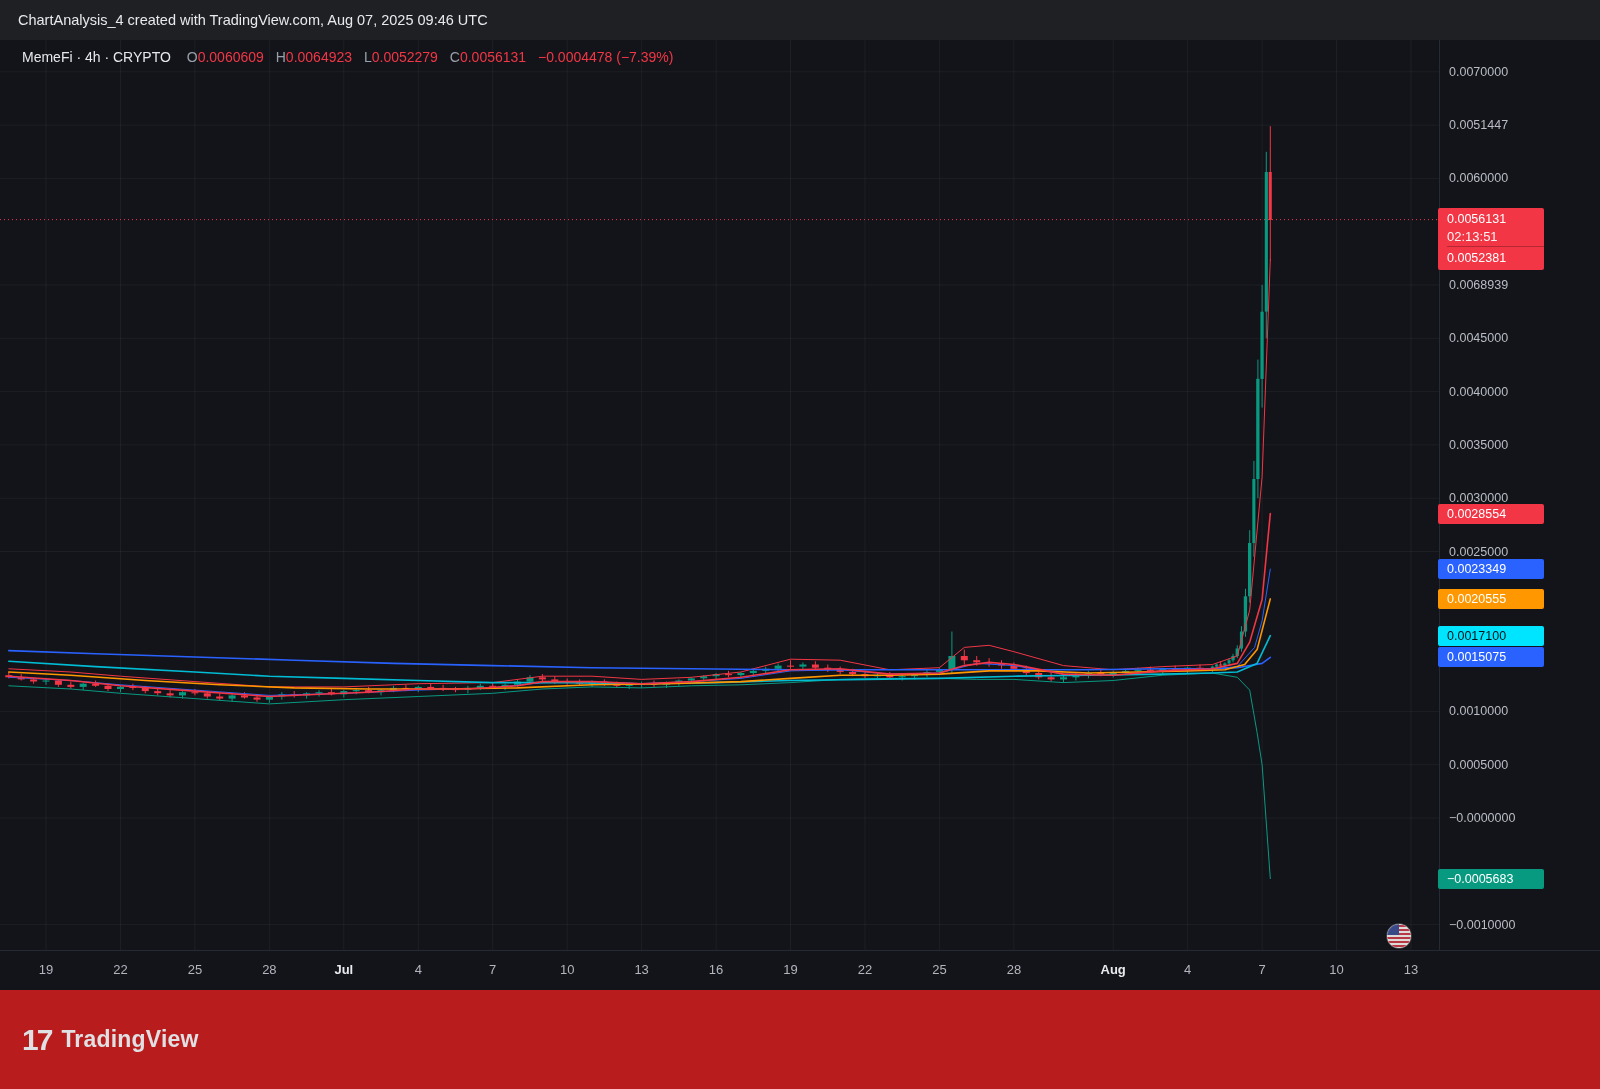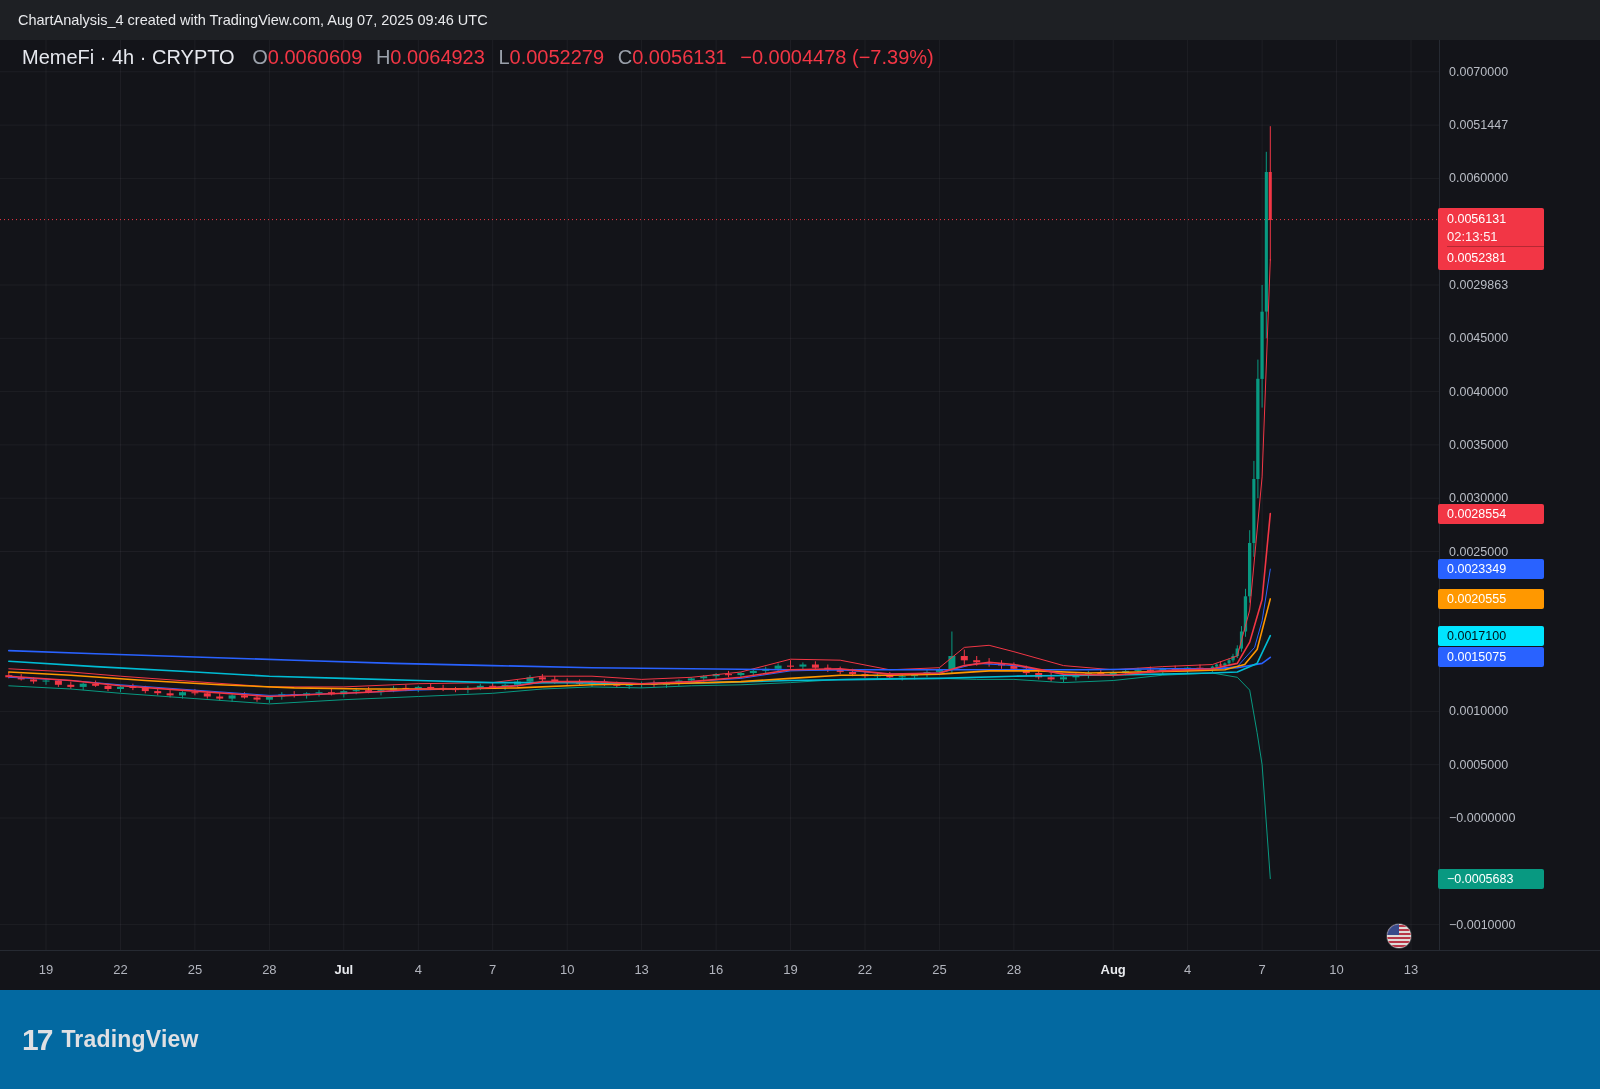--- a/index.html
+++ b/index.html
@@ -2,37 +2,37 @@
 <html><head>
 <meta charset="utf-8">
 <style>
   html,body{margin:0;padding:0;background:#131419;width:1600px;height:1089px;overflow:hidden;
     font-family:"Liberation Sans",sans-serif;-webkit-font-smoothing:antialiased;}
   .topbar{position:absolute;top:0;left:0;width:1600px;height:40px;background:#1e2024;
     color:#e8e9ec;font-size:14.5px;display:flex;align-items:center;padding-left:18px;box-sizing:border-box;}
   .chart-wrap{position:absolute;top:40px;left:0;width:1600px;height:950px;background:#131419;}
   #chart-svg{position:absolute;top:0;left:0;}
   .legend{position:absolute;top:6px;left:22px;font-size:13px;line-height:22px;color:#d1d4dc;z-index:5;}
-  .legend .row1{font-size:20px;}
+  .legend .row1{font-size:14px;}
   .legend .lbl{color:#9aa0aa;margin-left:8px;}
   .legend .sym{color:#e6e8ee;margin-right:4px;}
   .legend .name{color:#cfd2da;margin-right:6px;}
   .price-axis{position:absolute;top:0;right:0;width:160px;height:910px;border-left:1px solid #262a32;z-index:4;}
   .axis-label{position:absolute;left:9px;transform:translateY(-50%);color:#b8bcc4;font-size:12.5px;white-space:nowrap;}
   .axis-badge{position:absolute;left:-2px;width:106px;box-sizing:border-box;padding-left:9px;height:20px;line-height:20px;
     font-size:12.5px;border-radius:2px;transform:translateY(-50%);white-space:nowrap;}
   .axis-badge.multi{height:auto;line-height:normal;transform:translateY(-12px);padding:2px 0 2px 9px;}
   .axis-badge.multi div{line-height:19px;}
   .axis-badge.multi .cd{font-size:13px;line-height:15px;opacity:.95;}
   .axis-badge.multi .sub{border-top:1px solid rgba(0,0,0,.25);margin-top:2px;padding-top:2px;}
   .time-axis{position:absolute;left:0;top:910px;width:1600px;height:40px;border-top:1px solid #262a32;}
   .time-axis .tick{position:absolute;top:11px;transform:translateX(-50%);font-size:13px;color:#b2b5be;}
   .time-axis .tick.major{color:#e8eaee;font-weight:700;}
   .flag-chip{position:absolute;left:1386px;top:883px;width:26px;height:26px;opacity:.95;z-index:6;}
-  .footer{position:absolute;top:990px;left:0;width:1600px;height:99px;background:#0369a1;
+  .footer{position:absolute;top:990px;left:0;width:1600px;height:99px;background:#b91c1c;
     display:flex;align-items:center;padding-left:22px;box-sizing:border-box;gap:10px;color:#dfe0e3;}
   .footer .glyph{font-size:30px;font-weight:900;letter-spacing:-2px;}
   .footer .brand{font-size:23px;font-weight:700;letter-spacing:.2px;}
 </style>
 </head>
 <body>
 
 <div class="topbar">
   <span>ChartAnalysis_4 created with TradingView.com, Aug 07, 2025 09:46 UTC</span>
 </div>
@@ -313,21 +313,21 @@
       <span class="lbl">L</span><span style="color:#f23645">0.0052279</span>
       <span class="lbl">C</span><span style="color:#f23645">0.0056131</span>
       <span style="color:#f23645;margin-left:8px">−0.0004478 (−7.39%)</span>
     </div>
   </div>
 
   <div class="price-axis" id="price-axis">
       <div class="axis-label" style="top: 31.8px;">0.0070000</div>
       <div class="axis-label" style="top: 85.1px;">0.0051447</div>
       <div class="axis-label" style="top: 138.4px;">0.0060000</div>
-      <div class="axis-label" style="top: 245px;">0.0029863</div>
+      <div class="axis-label" style="top: 245px;">0.0068939</div>
       <div class="axis-label" style="top: 298.3px;">0.0045000</div>
       <div class="axis-label" style="top: 351.6px;">0.0040000</div>
       <div class="axis-label" style="top: 404.9px;">0.0035000</div>
       <div class="axis-label" style="top: 458.2px;">0.0030000</div>
       <div class="axis-label" style="top: 511.5px;">0.0025000</div>
       <div class="axis-label" style="top: 671.4px;">0.0010000</div>
       <div class="axis-label" style="top: 724.7px;">0.0005000</div>
       <div class="axis-label" style="top: 778px;">−0.0000000</div>
       <div class="axis-label" style="top: 884.6px;">−0.0010000</div>
       <div class="axis-badge multi" style="background: rgb(242, 54, 69); color: rgb(255, 255, 255); top: 179.644px;">

